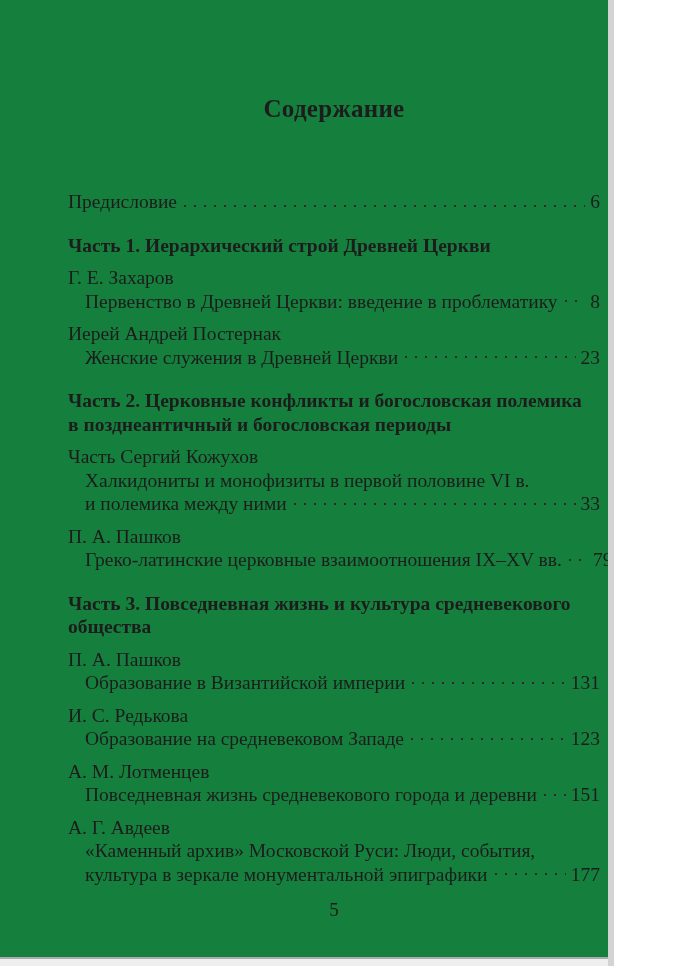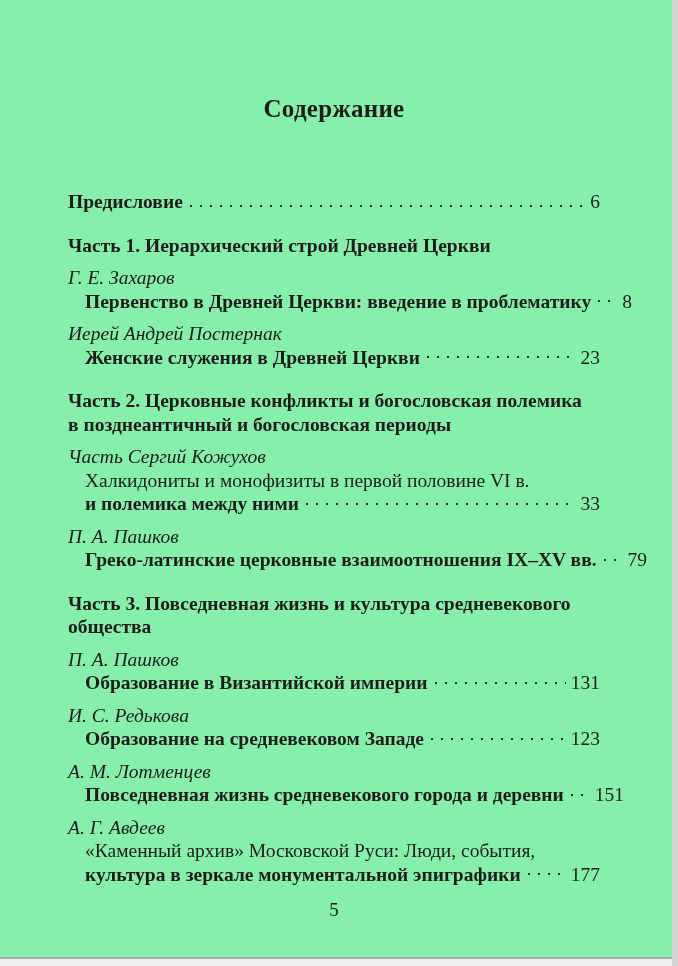--- a/index.html
+++ b/index.html
@@ -1,20 +1,20 @@
 <!DOCTYPE html>
 <html><head>
 <meta charset="utf-8">
 <style>
   html, body { margin: 0; padding: 0; background: #ffffff; }
   .page {
     position: relative;
-    width: 678px;
+    width: 614px;
     height: 966px;
-    background: #86efac;
+    background: #15803d;
     font-family: "Liberation Serif", "DejaVu Serif", serif;
     color: #1c1c1c;
     overflow: hidden;
   }
   .content {
     position: absolute;
     left: 68px;
     top: 0;
     width: 532px;
   }
@@ -28,41 +28,41 @@
   }
   .toc {
     margin-top: 66px;
     font-size: 19.5px;
     line-height: 23.5px;
   }
   .toc-line {
     display: flex;
     align-items: baseline;
   }
-  .toc-text { white-space: nowrap; font-weight: bold; }
+  .toc-text { white-space: nowrap; }
   .indent { padding-left: 17px; align-items: center; }
   .leader {
     flex: 1 1 auto;
     height: 4px;
     min-width: 20px;
     margin-left: 6px;
     margin-right: 5px;
     background-image: radial-gradient(circle 1.3px at 2px 2px, #2a2a2a 1.25px, rgba(0,0,0,0) 1.45px);
     background-size: 10px 4px;
     background-repeat: repeat-x;
   }
   .page-ref { white-space: nowrap; }
   .preface-row { margin-bottom: 14px; }
   .part { margin-top: 20px; }
   .part-heading {
     font-weight: bold;
     margin-bottom: 9px;
   }
   .toc-item { margin-top: 9px; }
-  .toc-author { font-style: italic; }
+  .toc-author { }
   .footer-page-number {
     position: absolute;
     left: 68px;
     top: 899px;
     width: 532px;
     text-align: center;
     font-size: 19px;
   }
   .edge-bottom {
     position: absolute;

